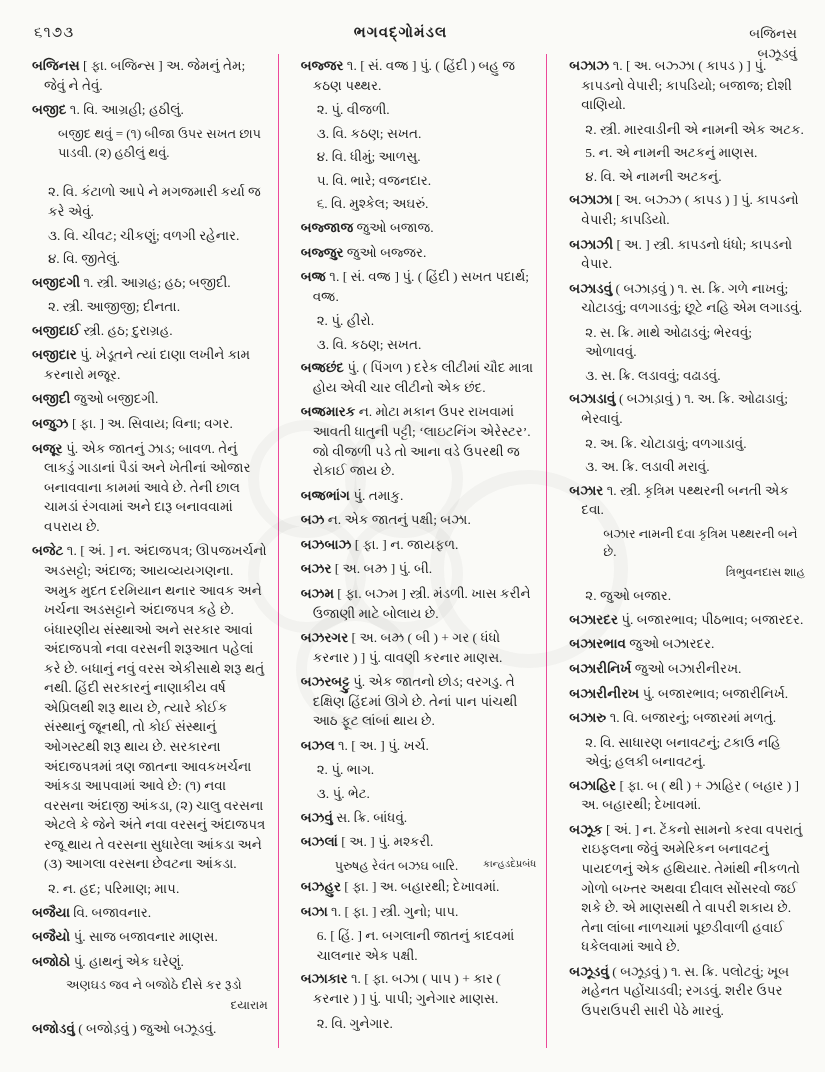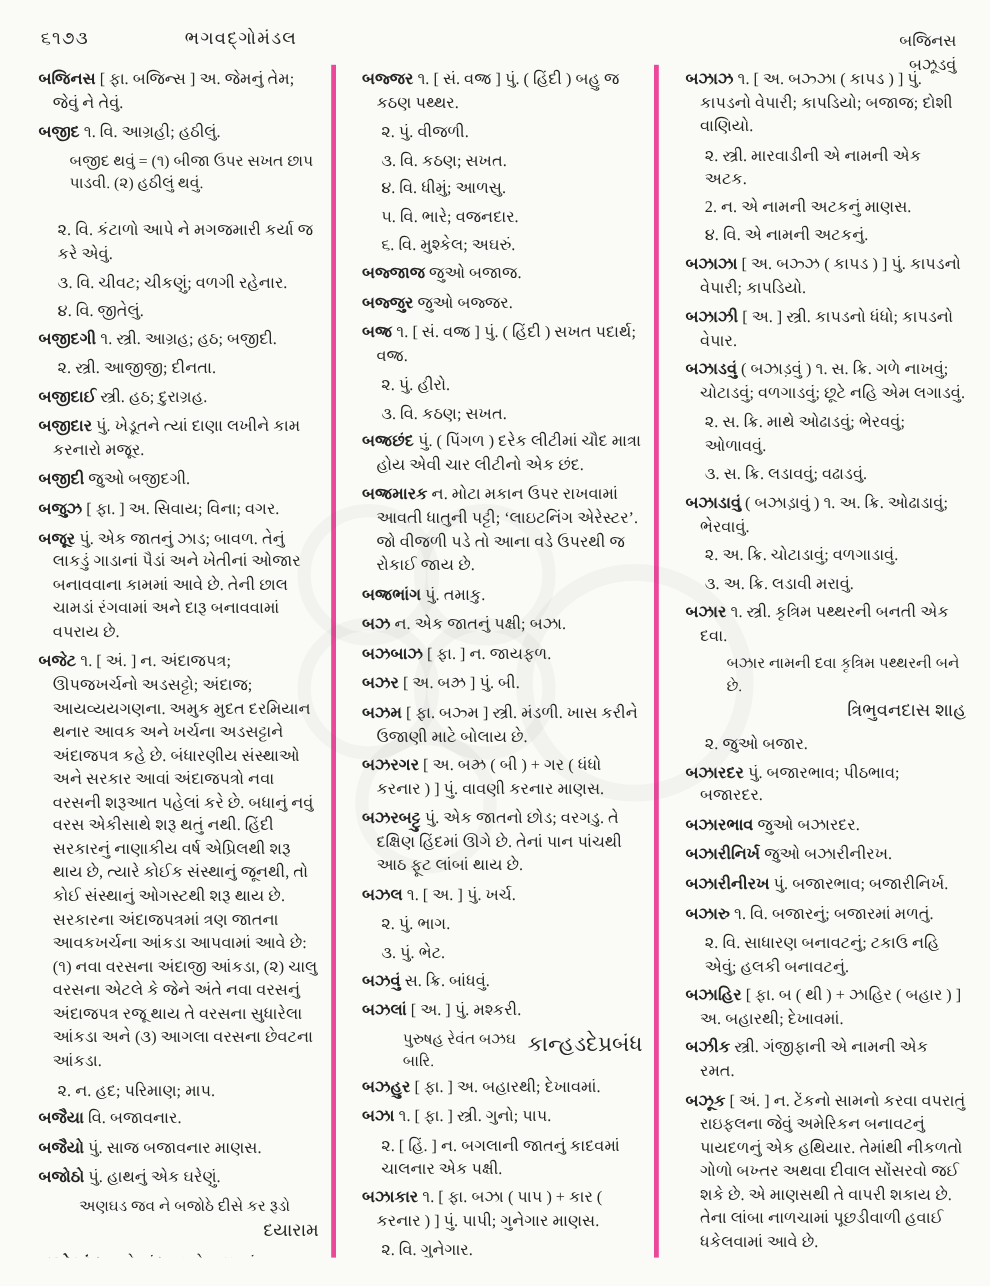--- a/index.html
+++ b/index.html
@@ -19,48 +19,48 @@
   .header{
     position:relative;
     display:flex;
     align-items:flex-start;
     padding:24px 28px 2px 34px;
     height:48px;
     box-sizing:border-box;
     font-size:15px;
   }
   .pagenum{width:120px;letter-spacing:1px;}
-  .title{flex:1;text-align:left;font-weight:normal;letter-spacing:1px;}
+  .title{flex:1;text-align:center;font-weight:bold;letter-spacing:1px;}
   .catchwords{width:150px;display:flex;flex-direction:column;align-items:flex-end;line-height:1.45;font-size:13.5px;}
 
   .columns{
     display:flex;
     align-items:stretch;
     height:1000px;
     padding:6px 10px 0 10px;
     box-sizing:border-box;
   }
   .column{
     flex:1;
     padding:2px 10px 0 22px;
     box-sizing:border-box;
     overflow:hidden;
     font-size:13.5px;
     line-height:1.45;
   }
-  .column + .column{border-left:4px solid #ec4899;}
+  .column + .column{border-left:1px solid #ec4899;}
 
   p.blk{margin:0 0 5px 0;}
   p.entry{text-indent:-12px;padding-left:12px;}
   p.sense{padding-left:16px;margin-bottom:4px;}
   p.idiom{padding-left:26px;margin-bottom:20px;font-size:13px;}
   p.quote{padding-left:34px;margin-bottom:2px;font-size:12.8px;}
-  p.cite-line{text-align:right;margin-bottom:5px;font-size:15px;}
+  p.cite-line{text-align:right;margin-bottom:5px;font-size:12px;}
   .headword{font-weight:bold;}
-  .cite{float:right;font-size:18px;padding-left:8px;}
+  .cite{float:right;font-size:10px;padding-left:8px;}
 </style>
 </head>
 <body>
 
 <div class="page" style="--ink: #242424;">
 
   <div class="wm" style="left:248px;top:420px;width:96px;height:96px;"></div>
   <div class="wm" style="left:345px;top:420px;width:96px;height:96px;"></div>
   <div class="wm" style="left:248px;top:515px;width:96px;height:96px;"></div>
   <div class="wm" style="left:345px;top:515px;width:96px;height:96px;"></div>
@@ -122,47 +122,46 @@
         <p class="blk entry"><span class="headword">બઝરગર </span>[ અ. બઝ્ર ( બી ) + ગર ( ધંધો કરનાર ) ] પું. વાવણી કરનાર માણસ.</p>
         <p class="blk entry"><span class="headword">બઝરબટ્ટુ </span>પું. એક જાતનો છોડ; વરગડુ. તે દક્ષિણ હિંદમાં ઊગે છે. તેનાં પાન પાંચથી આઠ ફૂટ લાંબાં થાય છે.</p>
         <p class="blk entry"><span class="headword">બઝલ </span>૧. [ અ. ] પું. ખર્ચ.</p>
         <p class="blk sense">૨. પું. ભાગ.</p>
         <p class="blk sense">૩. પું. ભેટ.</p>
         <p class="blk entry"><span class="headword">બઝવું </span>સ. ક્રિ. બાંધવું.</p>
         <p class="blk entry"><span class="headword">બઝલાં </span>[ અ. ] પું. મશ્કરી.</p>
         <p class="blk quote"><span class="cite">કાન્હડદેપ્રબંધ</span>પુરુષહ રેવંત બઝઘ બારિ.</p>
         <p class="blk entry"><span class="headword">બઝહુર </span>[ ફા. ] અ. બહારથી; દેખાવમાં.</p>
         <p class="blk entry"><span class="headword">બઝા </span>૧. [ ફા. ] સ્ત્રી. ગુનો; પાપ.</p>
-        <p class="blk sense">૨. [ હિં. ] ન. બગલાની જાતનું કાદવમાં ચાલનાર એક પક્ષી.</p>
+        <p class="blk sense">6. [ હિં. ] ન. બગલાની જાતનું કાદવમાં ચાલનાર એક પક્ષી.</p>
         <p class="blk entry"><span class="headword">બઝાકાર </span>૧. [ ફા. બઝા ( પાપ ) + કાર ( કરનાર ) ] પું. પાપી; ગુનેગાર માણસ.</p>
         <p class="blk sense">૨. વિ. ગુનેગાર.</p>
       </div>
     <div class="column">
         <p class="blk entry"><span class="headword">બઝાઝ </span>૧. [ અ. બઝ્ઝા ( કાપડ ) ] પું. કાપડનો વેપારી; કાપડિયો; બજાજ; દોશી વાણિયો.</p>
         <p class="blk sense">૨. સ્ત્રી. મારવાડીની એ નામની એક અટક.</p>
-        <p class="blk sense">2. ન. એ નામની અટકનું માણસ.</p>
+        <p class="blk sense">5. ન. એ નામની અટકનું માણસ.</p>
         <p class="blk sense">૪. વિ. એ નામની અટકનું.</p>
         <p class="blk entry"><span class="headword">બઝાઝા </span>[ અ. બઝ્ઝ ( કાપડ ) ] પું. કાપડનો વેપારી; કાપડિયો.</p>
         <p class="blk entry"><span class="headword">બઝાઝી </span>[ અ. ] સ્ત્રી. કાપડનો ધંધો; કાપડનો વેપાર.</p>
         <p class="blk entry"><span class="headword">બઝાડવું </span>( બઝાડ઼વું ) ૧. સ. ક્રિ. ગળે નાખવું; ચોટાડવું; વળગાડવું; છૂટે નહિ એમ લગાડવું.</p>
         <p class="blk sense">૨. સ. ક્રિ. માથે ઓઢાડવું; ભેરવવું; ઓળાવવું.</p>
         <p class="blk sense">૩. સ. ક્રિ. લડાવવું; વઢાડવું.</p>
         <p class="blk entry"><span class="headword">બઝાડાવું </span>( બઝાડ઼ાવું ) ૧. અ. ક્રિ. ઓઢાડાવું; ભેરવાવું.</p>
         <p class="blk sense">૨. અ. ક્રિ. ચોટાડાવું; વળગાડાવું.</p>
         <p class="blk sense">૩. અ. ક્રિ. લડાવી મરાવું.</p>
         <p class="blk entry"><span class="headword">બઝાર </span>૧. સ્ત્રી. કૃત્રિમ પથ્થરની બનતી એક દવા.</p>
         <p class="blk quote">બઝાર નામની દવા કૃત્રિમ પથ્થરની બને છે.</p>
         <p class="blk cite-line">ત્રિભુવનદાસ શાહ</p>
         <p class="blk sense">૨. જુઓ બજાર.</p>
         <p class="blk entry"><span class="headword">બઝારદર </span>પું. બજારભાવ; પીઠભાવ; બજારદર.</p>
         <p class="blk entry"><span class="headword">બઝારભાવ </span>જુઓ બઝારદર.</p>
         <p class="blk entry"><span class="headword">બઝારીનિર્ખ </span>જુઓ બઝારીનીરખ.</p>
         <p class="blk entry"><span class="headword">બઝારીનીરખ </span>પું. બજારભાવ; બજારીનિર્ખ.</p>
         <p class="blk entry"><span class="headword">બઝારુ </span>૧. વિ. બજારનું; બજારમાં મળતું.</p>
         <p class="blk sense">૨. વિ. સાધારણ બનાવટનું; ટકાઉ નહિ એવું; હલકી બનાવટનું.</p>
         <p class="blk entry"><span class="headword">બઝાહિર </span>[ ફા. બ ( થી ) + ઝાહિર ( બહાર ) ] અ. બહારથી; દેખાવમાં.</p>
-        <p class="blk entry"><span class="headword">બઝીક </span>સ્ત્રી. ગંજીફાની એ નામની એક રમત.</p>
         <p class="blk entry"><span class="headword">બઝૂક </span>[ અં. ] ન. ટેંકનો સામનો કરવા વપરાતું રાઇફલના જેવું અમેરિકન બનાવટનું પાયદળનું એક હથિયાર. તેમાંથી નીકળતો ગોળો બખ્તર અથવા દીવાલ સોંસરવો જઈ શકે છે. એ માણસથી તે વાપરી શકાય છે. તેના લાંબા નાળચામાં પૂછડીવાળી હવાઈ ધકેલવામાં આવે છે.</p>
         <p class="blk entry"><span class="headword">બઝૂડવું </span>( બઝૂડ઼વું ) ૧. સ. ક્રિ. પલોટવું; ખૂબ મહેનત પહોંચાડવી; રગડવું. શરીર ઉપર ઉપરાઉપરી સારી પેઠે મારવું.</p>
       </div>
   </div>
 
 </div>
 
 </body></html>

